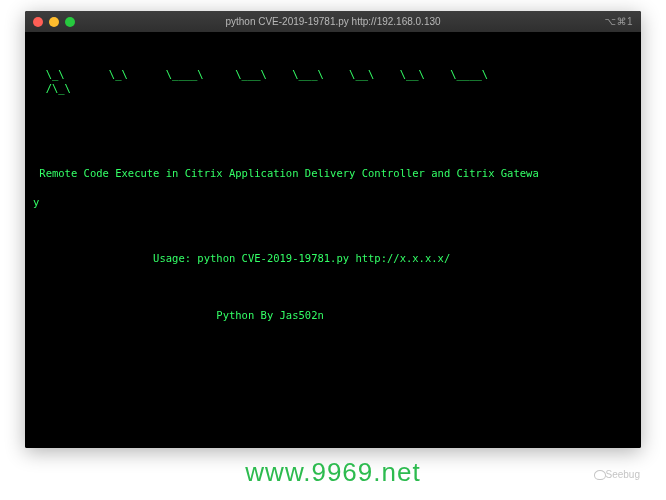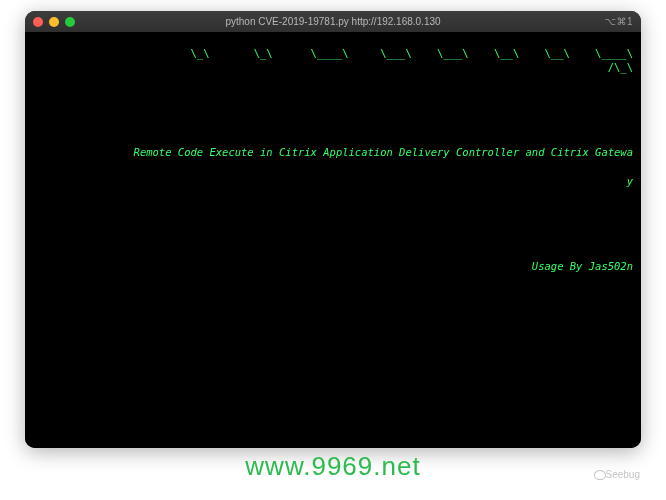--- a/index.html
+++ b/index.html
@@ -8,21 +8,21 @@
       background: #ffffff;
       width: 666px;
       height: 500px;
       position: relative;
       overflow: hidden;
     }
     .terminal-window {
       width: 616px;
       height: 437px;
       margin: 11px 25px 0 25px;
-      border-radius: 10px;
+      border-radius: 2px;
       overflow: hidden;
       box-shadow: 0 4px 20px rgba(0,0,0,0.3);
       background: #000000;
       display: flex;
       flex-direction: column;
     }
     .title-bar {
       height: 21px;
       background: linear-gradient(to bottom, #3d3d3d, #2f2f2f);
       display: flex;
@@ -55,40 +55,38 @@
     .window-extra {
       margin-left: auto;
       color: #999;
       font-size: 10px;
       font-family: -apple-system, sans-serif;
       letter-spacing: 0.5px;
     }
     .terminal-body {
       flex: 1;
       background: #000000;
-      padding: 0 8px;
+      padding: 21px 8px;
       font-family: "Menlo", "Consolas", monospace;
       font-size: 10.5px;
       line-height: 1.35;
       color: #33ff66;
       overflow: hidden;
       white-space: pre;
-      text-align: right;
     }
     .terminal-body .ascii-art {
       color: #33ff66;
       white-space: pre;
     }
     .output-line {
       white-space: pre;
-      font-style: italic;
     }
     .watermark-text {
       position: absolute;
-      bottom: 18px;
+      bottom: 12px;
       left: 50%;
       transform: translateX(-50%);
       color: #2dbb4f;
       font-size: 26px;
       font-family: Arial, sans-serif;
       font-weight: normal;
       letter-spacing: 1px;
       text-align: right;
     }
     .seebug {
@@ -124,22 +122,23 @@
   </div>
 
   <div class="terminal-body">
 <div class="ascii-art">  \_\       \_\      \____\     \___\    \___\    \__\    \__\    \____\
   /\_\</div>
 <div class="output-line"> </div>
 <div class="output-line"> </div>
 <div class="output-line"> Remote Code Execute in Citrix Application Delivery Controller and Citrix Gatewa</div>
 <div class="output-line">y</div>
 <div class="output-line"> </div>
+<div class="output-line">                   Usage: python CVE-2019-19781.py http://x.x.x.x/</div>
 <div class="output-line"> </div>
-<div class="output-line">                             Usage By Jas502n</div>
+<div class="output-line">                             Python By Jas502n</div>
 <div class="output-line"> </div>
 <div class="output-line"> </div>
 
 
 
 
 
 
 
 

